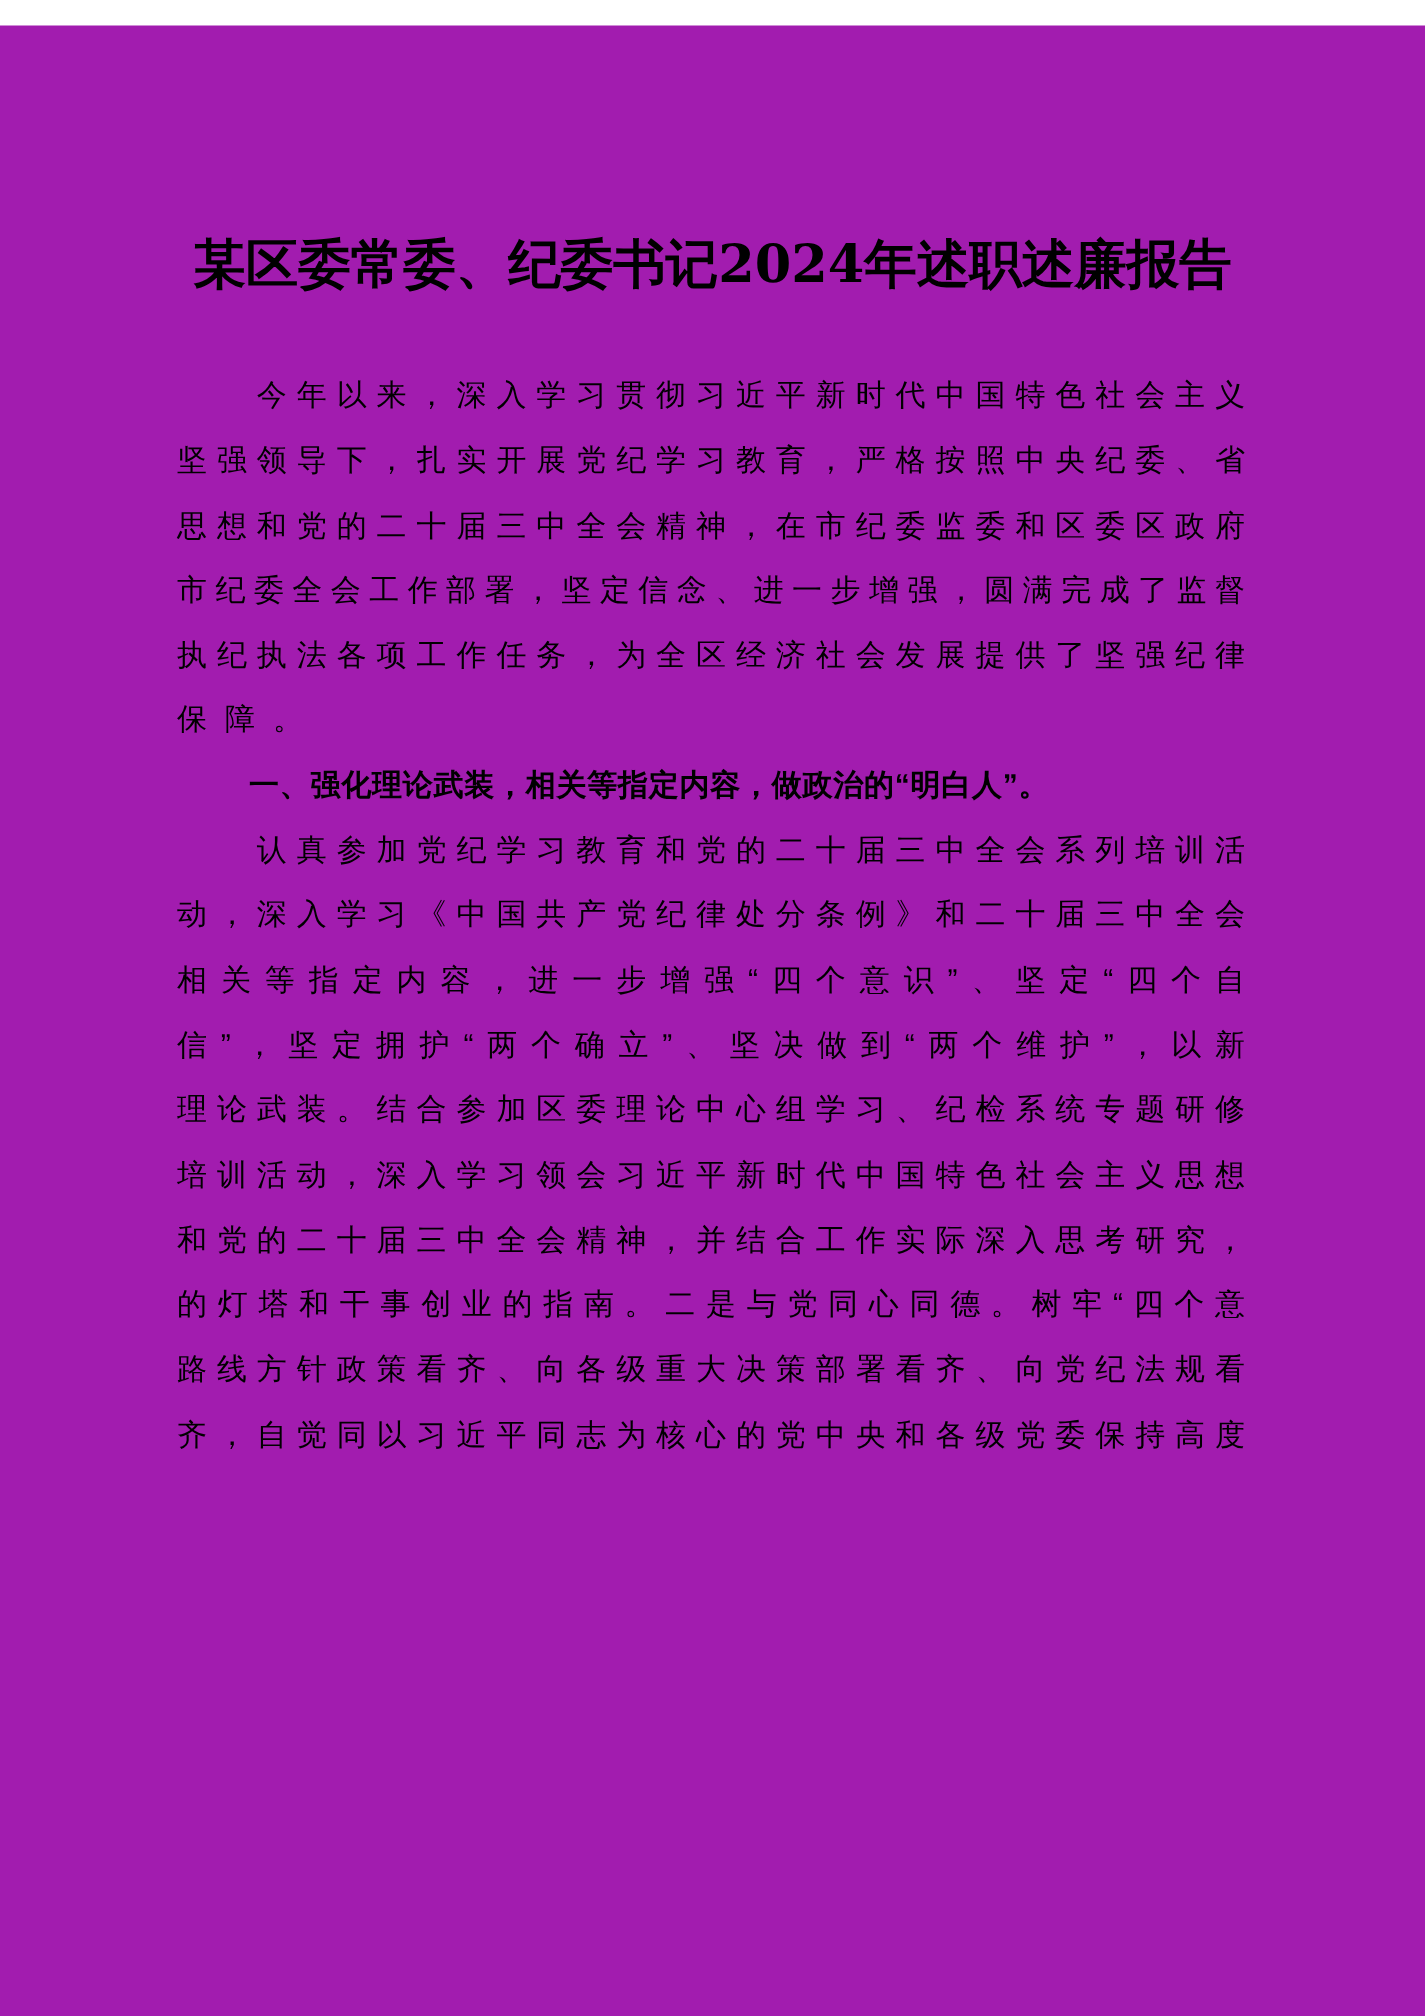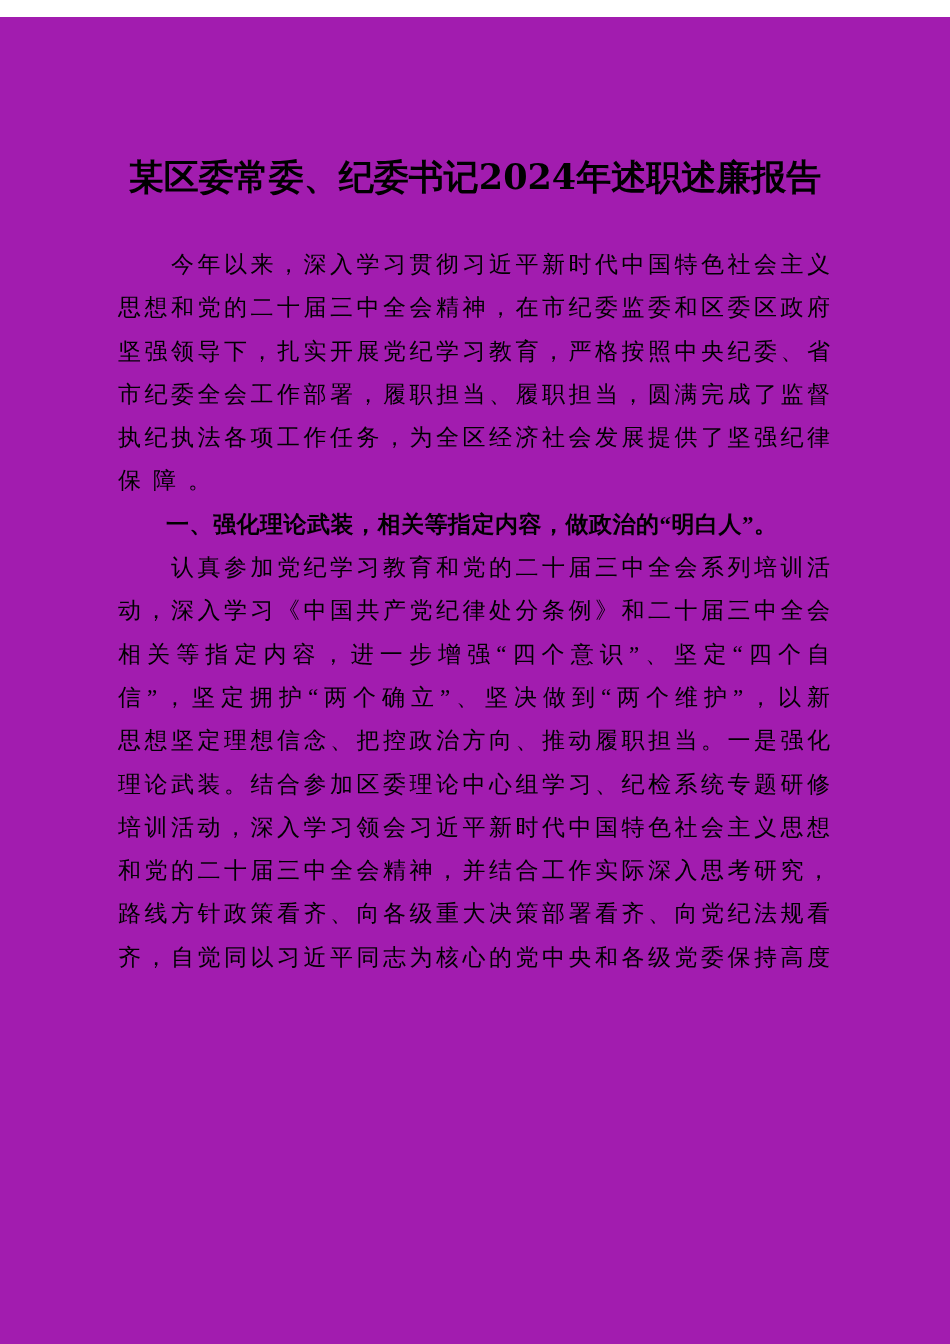--- a/index.html
+++ b/index.html
@@ -38,26 +38,26 @@
     .body-text {
       position: absolute;
       left: 118px;
       top: 226px;
       width: 712px;
     }
     .line {
       display: block;
       height: 43.3px;
       line-height: 43.3px;
-      font-size: 23px;
+      font-size: 20px;
       white-space: nowrap;
       text-align: justify;
       text-align-last: justify;
       letter-spacing: 0px;
-      font-family: Liberation Serif, serif;
+      font-family: Liberation Sans, sans-serif;
     }
     .line.last {
       text-align-last: left;
       letter-spacing: 12px;
     }
     .line.heading {
       font-weight: bold;
       padding-left: 48px;
       text-align-last: left;
       letter-spacing: 0.5px;
@@ -66,37 +66,37 @@
 </head>
 <body>
 
 <div class="page">
   <div class="title">某区委常委、纪委书记2024年述职述廉报告</div>
 
   <div class="body-text">
 
     <div>
       <span class="line">　　今年以来，深入学习贯彻习近平新时代中国特色社会主义</span>
+      <span class="line">坚强领导下，扎实开展党纪学习教育，严格按照中央纪委、省</span>
       <span class="line">思想和党的二十届三中全会精神，在市纪委监委和区委区政府</span>
-      <span class="line">坚强领导下，扎实开展党纪学习教育，严格按照中央纪委、省</span>
-      <span class="line">市纪委全会工作部署，履职担当、履职担当，圆满完成了监督</span>
+      <span class="line">市纪委全会工作部署，坚定信念、进一步增强，圆满完成了监督</span>
       <span class="line">执纪执法各项工作任务，为全区经济社会发展提供了坚强纪律</span>
       <span class="line last">保障。</span>
     </div>
 
     <div>
       <span class="line heading">一、强化理论武装，相关等指定内容，做政治的“明白人”。</span>
     </div>
 
     <div>
       <span class="line">　　认真参加党纪学习教育和党的二十届三中全会系列培训活</span>
       <span class="line">动，深入学习《中国共产党纪律处分条例》和二十届三中全会</span>
       <span class="line">相关等指定内容，进一步增强“四个意识”、坚定“四个自</span>
       <span class="line">信”，坚定拥护“两个确立”、坚决做到“两个维护”，以新</span>
-      <span class="line">思想坚定理想信念、把控政治方向、推动履职担当。一是强化</span>
       <span class="line">理论武装。结合参加区委理论中心组学习、纪检系统专题研修</span>
       <span class="line">培训活动，深入学习领会习近平新时代中国特色社会主义思想</span>
       <span class="line">和党的二十届三中全会精神，并结合工作实际深入思考研究，</span>
+      <span class="line">的灯塔和干事创业的指南。二是与党同心同德。树牢“四个意</span>
       <span class="line">路线方针政策看齐、向各级重大决策部署看齐、向党纪法规看</span>
       <span class="line">齐，自觉同以习近平同志为核心的党中央和各级党委保持高度</span>
     </div>
   </div>
 </div>
 
 </body></html>

